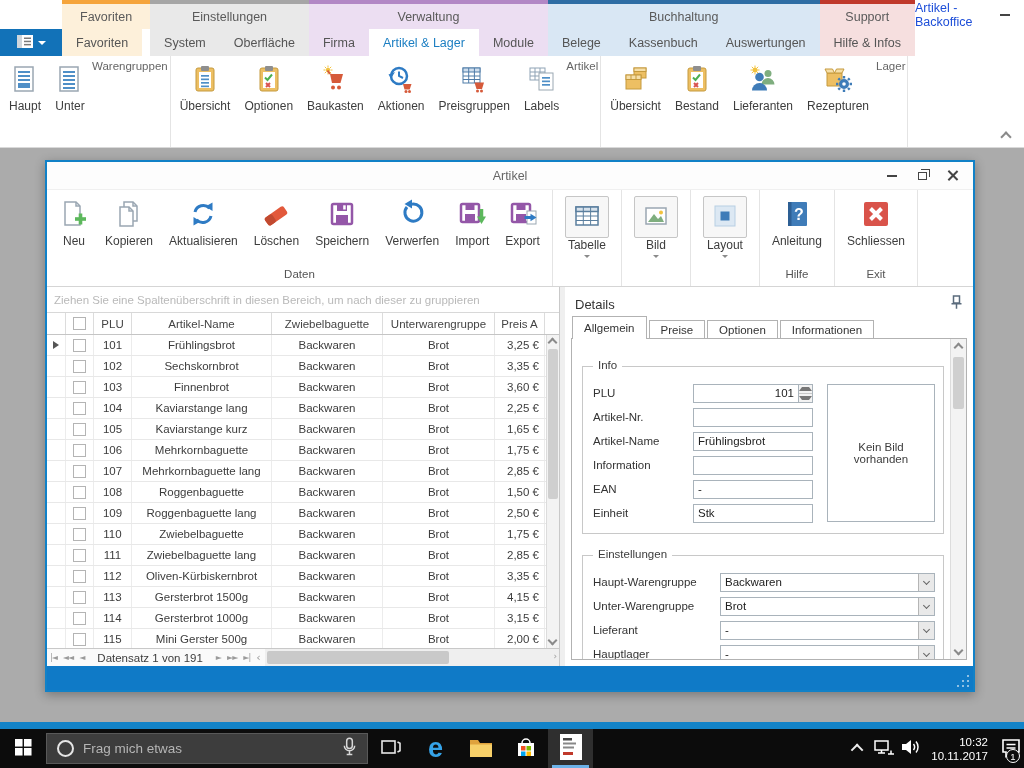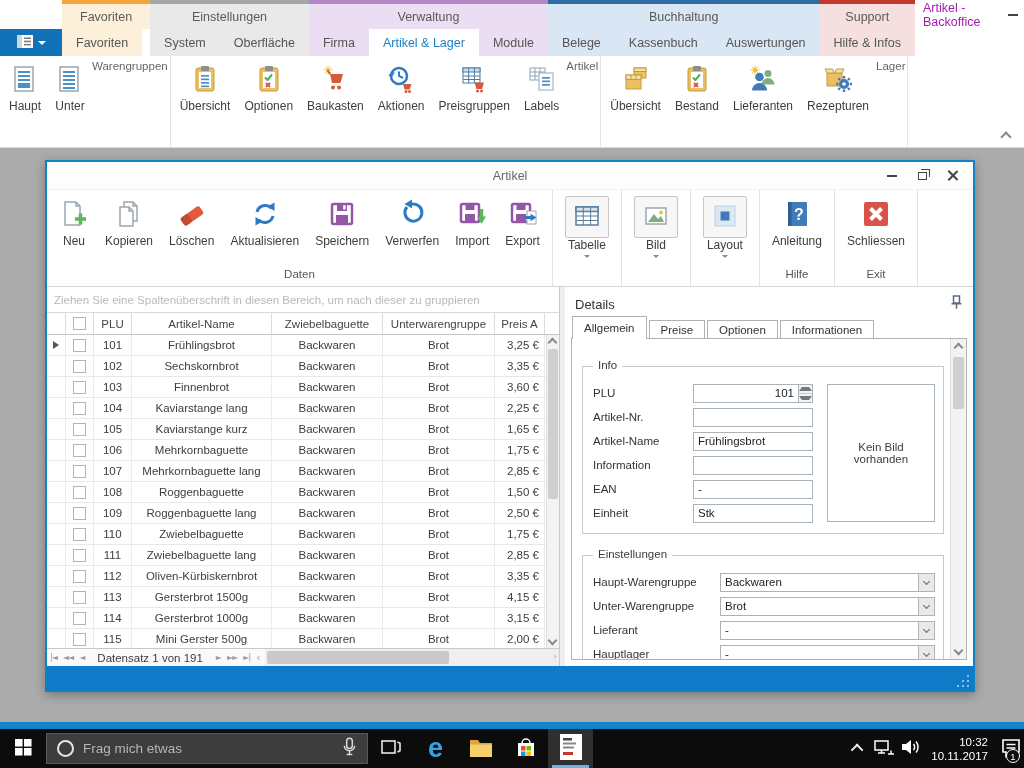--- a/index.html
+++ b/index.html
@@ -14,21 +14,21 @@
   .appmenu { height:27px; width:62px; background:#1272b8; display:flex; align-items:center; justify-content:center; gap:5px; cursor:pointer; }
   .appmenu .caret { width:0; height:0; border-left:4px solid transparent; border-right:4px solid transparent; border-top:4px solid #fff; }
   #ribbon-groups { display:flex; }
   .rgroup { display:flex; flex-direction:column; }
   .rg-head { height:29px; display:flex; align-items:center; justify-content:center; padding:0 18px; color:#5a5a5a; font-size:12.5px; border-top:4px solid transparent; white-space:nowrap; }
   .rg-tabs { height:27px; display:flex; }
   .rtab { display:flex; align-items:center; justify-content:center; padding:0 14px; font-size:12.5px; color:#555; white-space:nowrap; cursor:pointer; }
   .rtab.active { background:#fff !important; color:#1b7ec2; }
   .title-col { flex:1; display:flex; flex-direction:column; }
   .title-row { height:29px; display:flex; align-items:center; justify-content:flex-end; }
-  .app-title { color:#a21caf; font-size:12.5px; margin-right:18px;padding-left:8px; }
+  .app-title { color:#1d4ed8; font-size:12.5px; margin-right:18px; }
   .winbtns { display:flex; margin-right:6px; }
   .winbtn { width:30px; height:26px; display:flex; align-items:center; justify-content:center; cursor:pointer; }
   .g-min { width:10px; height:2px; background:#444; }
   .g-restore { width:9px; height:8px; border:1.5px solid #444; position:relative; }
   .g-restore:before { content:""; position:absolute; left:2px; top:-4px; width:8px; height:7px; border:1.5px solid #444; border-left:none; border-bottom:none; }
   .g-close { position:relative; width:11px; height:11px; }
   .g-close:before,.g-close:after { content:""; position:absolute; left:5px; top:-1px; width:1.8px; height:13px; background:#444; }
   .g-close:before { transform:rotate(45deg); } .g-close:after { transform:rotate(-45deg); }
 
   
@@ -427,38 +427,38 @@
                       <path d="M19 3 v4 h4" fill="none" stroke="#9aa7b2" stroke-width="1.5"></path>
                       <path d="M6 8 h9 l4 4 v15 h-13 z" fill="#fff" stroke="#9aa7b2" stroke-width="1.5"></path>
                       <path d="M15 8 v4 h4" fill="none" stroke="#9aa7b2" stroke-width="1.5"></path>
                     </svg></span>
                 </div>
                 <div class="tlabel">Kopieren</div>
               </div>
               <div class="ctitem">
                 <div class="ticon">
                   <span><svg width="30" height="30" viewBox="0 0 30 30">
+                      <path d="M7 13 a8.5 8.5 0 0 1 14.5 -3.8" fill="none" stroke="#2e7bc4" stroke-width="3"></path>
+                      <polygon points="24.5,3.5 24.5,12 17.5,7.5" fill="#2e7bc4"></polygon>
+                      <path d="M23 17 a8.5 8.5 0 0 1 -14.5 3.8" fill="none" stroke="#2e7bc4" stroke-width="3"></path>
+                      <polygon points="5.5,26.5 5.5,18 12.5,22.5" fill="#2e7bc4"></polygon>
+                    </svg></span>
+                </div>
+                <div class="tlabel">Aktualisieren</div>
+              </div>
+              <div class="ctitem">
+                <div class="ticon">
+                  <span><svg width="30" height="30" viewBox="0 0 30 30">
                       <g transform="rotate(-35 15 16)">
                         <rect x="3" y="12" width="23" height="9.5" rx="2.5" fill="#e2593b"></rect>
                         <rect x="3" y="12" width="9" height="9.5" rx="2.5" fill="#c14a30"></rect>
                       </g>
                     </svg></span>
                 </div>
                 <div class="tlabel">Löschen</div>
-              </div>
-              <div class="ctitem">
-                <div class="ticon">
-                  <span><svg width="30" height="30" viewBox="0 0 30 30">
-                      <path d="M7 13 a8.5 8.5 0 0 1 14.5 -3.8" fill="none" stroke="#2e7bc4" stroke-width="3"></path>
-                      <polygon points="24.5,3.5 24.5,12 17.5,7.5" fill="#2e7bc4"></polygon>
-                      <path d="M23 17 a8.5 8.5 0 0 1 -14.5 3.8" fill="none" stroke="#2e7bc4" stroke-width="3"></path>
-                      <polygon points="5.5,26.5 5.5,18 12.5,22.5" fill="#2e7bc4"></polygon>
-                    </svg></span>
-                </div>
-                <div class="tlabel">Aktualisieren</div>
               </div>
               <div class="ctitem">
                 <div class="ticon">
                   <span><svg width="30" height="30" viewBox="0 0 30 30">
                       <rect x="5" y="5" width="20" height="20" rx="1.5" fill="#fff" stroke="#9457a8" stroke-width="2.5"></rect>
                       <rect x="10" y="5" width="10" height="7" fill="#9457a8"></rect>
                       <rect x="16.2" y="6.3" width="2.5" height="4.2" fill="#fff"></rect>
                       <rect x="9" y="16" width="12" height="9" fill="#9457a8"></rect>
                     </svg></span>
                 </div>

